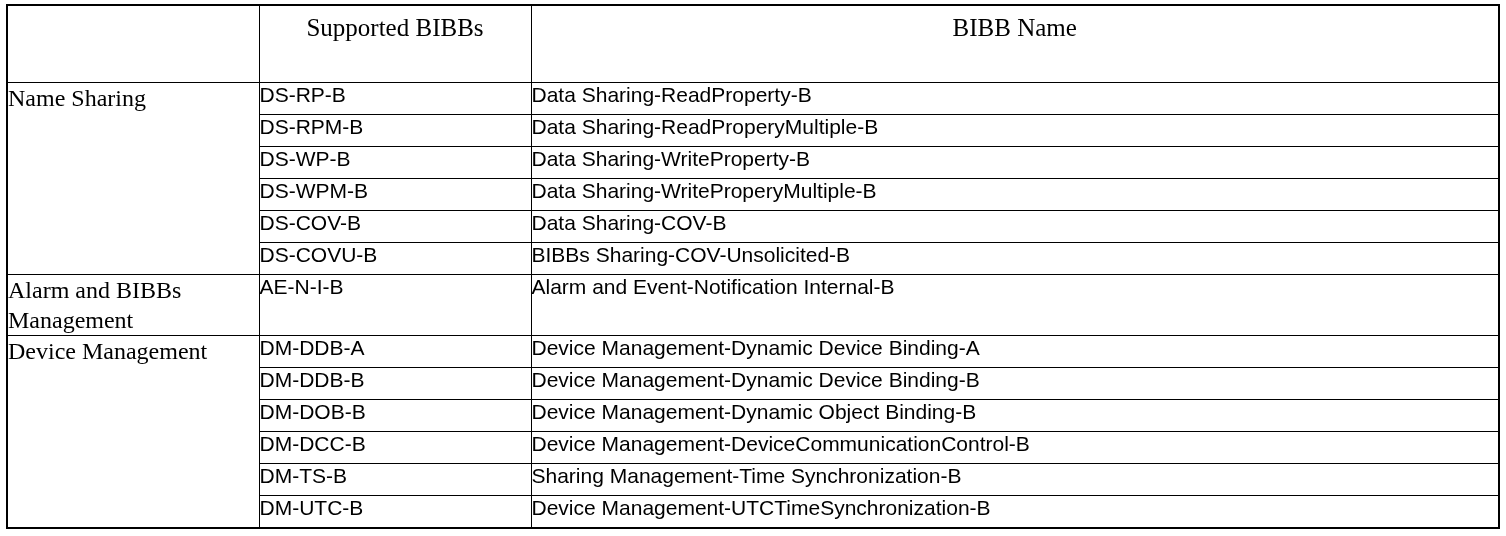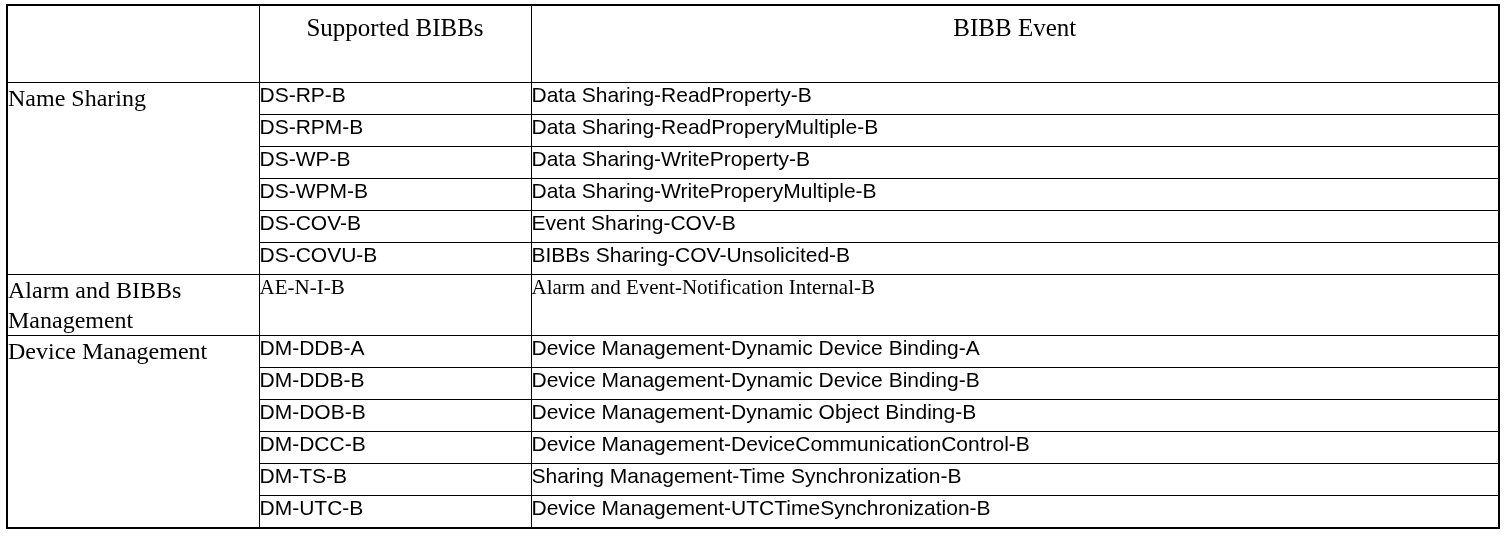--- a/index.html
+++ b/index.html
@@ -68,21 +68,21 @@
   .cell {
     font-family: "Liberation Sans", sans-serif;
     font-size: 21px;
     line-height: 24px;
     height: 31px;
     padding: 4px 0 2px 8px;
     white-space: nowrap;
     overflow: hidden;
     margin-top: 32px;
   }
-  .cell.tall-ae { height: 53px; vertical-align: top; font-family: Liberation Serif, serif; }
+  .cell.tall-ae { height: 53px; vertical-align: top; }
 </style>
 </head>
 <body>
 
 <div class="page">
   <table class="bibb-table">
     <colgroup>
       <col class="c-group">
       <col class="c-bibb">
       <col class="c-name">
@@ -90,21 +90,21 @@
     <tbody>
 
       <tr>
         <td class="hdr empty">
           <span class="htxt"></span>
         </td>
         <td class="hdr">
           <span class="htxt">Supported BIBBs</span>
         </td>
         <td class="hdr">
-          <span class="htxt">BIBB Event</span>
+          <span class="htxt">BIBB Name</span>
         </td>
       </tr>
 
       <tr>
         <td class="group-cell" rowspan="6">
           <span class="gtxt">Name Sharing</span>
         </td>
         <td class="cell">DS-RP-B</td>
         <td class="cell">Data Sharing-ReadProperty-B</td>
       </tr>
@@ -115,21 +115,21 @@
       <tr>
         <td class="cell">DS-WP-B</td>
         <td class="cell">Data Sharing-WriteProperty-B</td>
       </tr>
       <tr>
         <td class="cell">DS-WPM-B</td>
         <td class="cell">Data Sharing-WriteProperyMultiple-B</td>
       </tr>
       <tr>
         <td class="cell">DS-COV-B</td>
-        <td class="cell">Event Sharing-COV-B</td>
+        <td class="cell">Data Sharing-COV-B</td>
       </tr>
       <tr>
         <td class="cell">DS-COVU-B</td>
         <td class="cell">BIBBs Sharing-COV-Unsolicited-B</td>
       </tr>
 
       <tr>
         <td class="group-cell" rowspan="1">
           <span class="gtxt">Alarm and BIBBs Management</span>
         </td>

